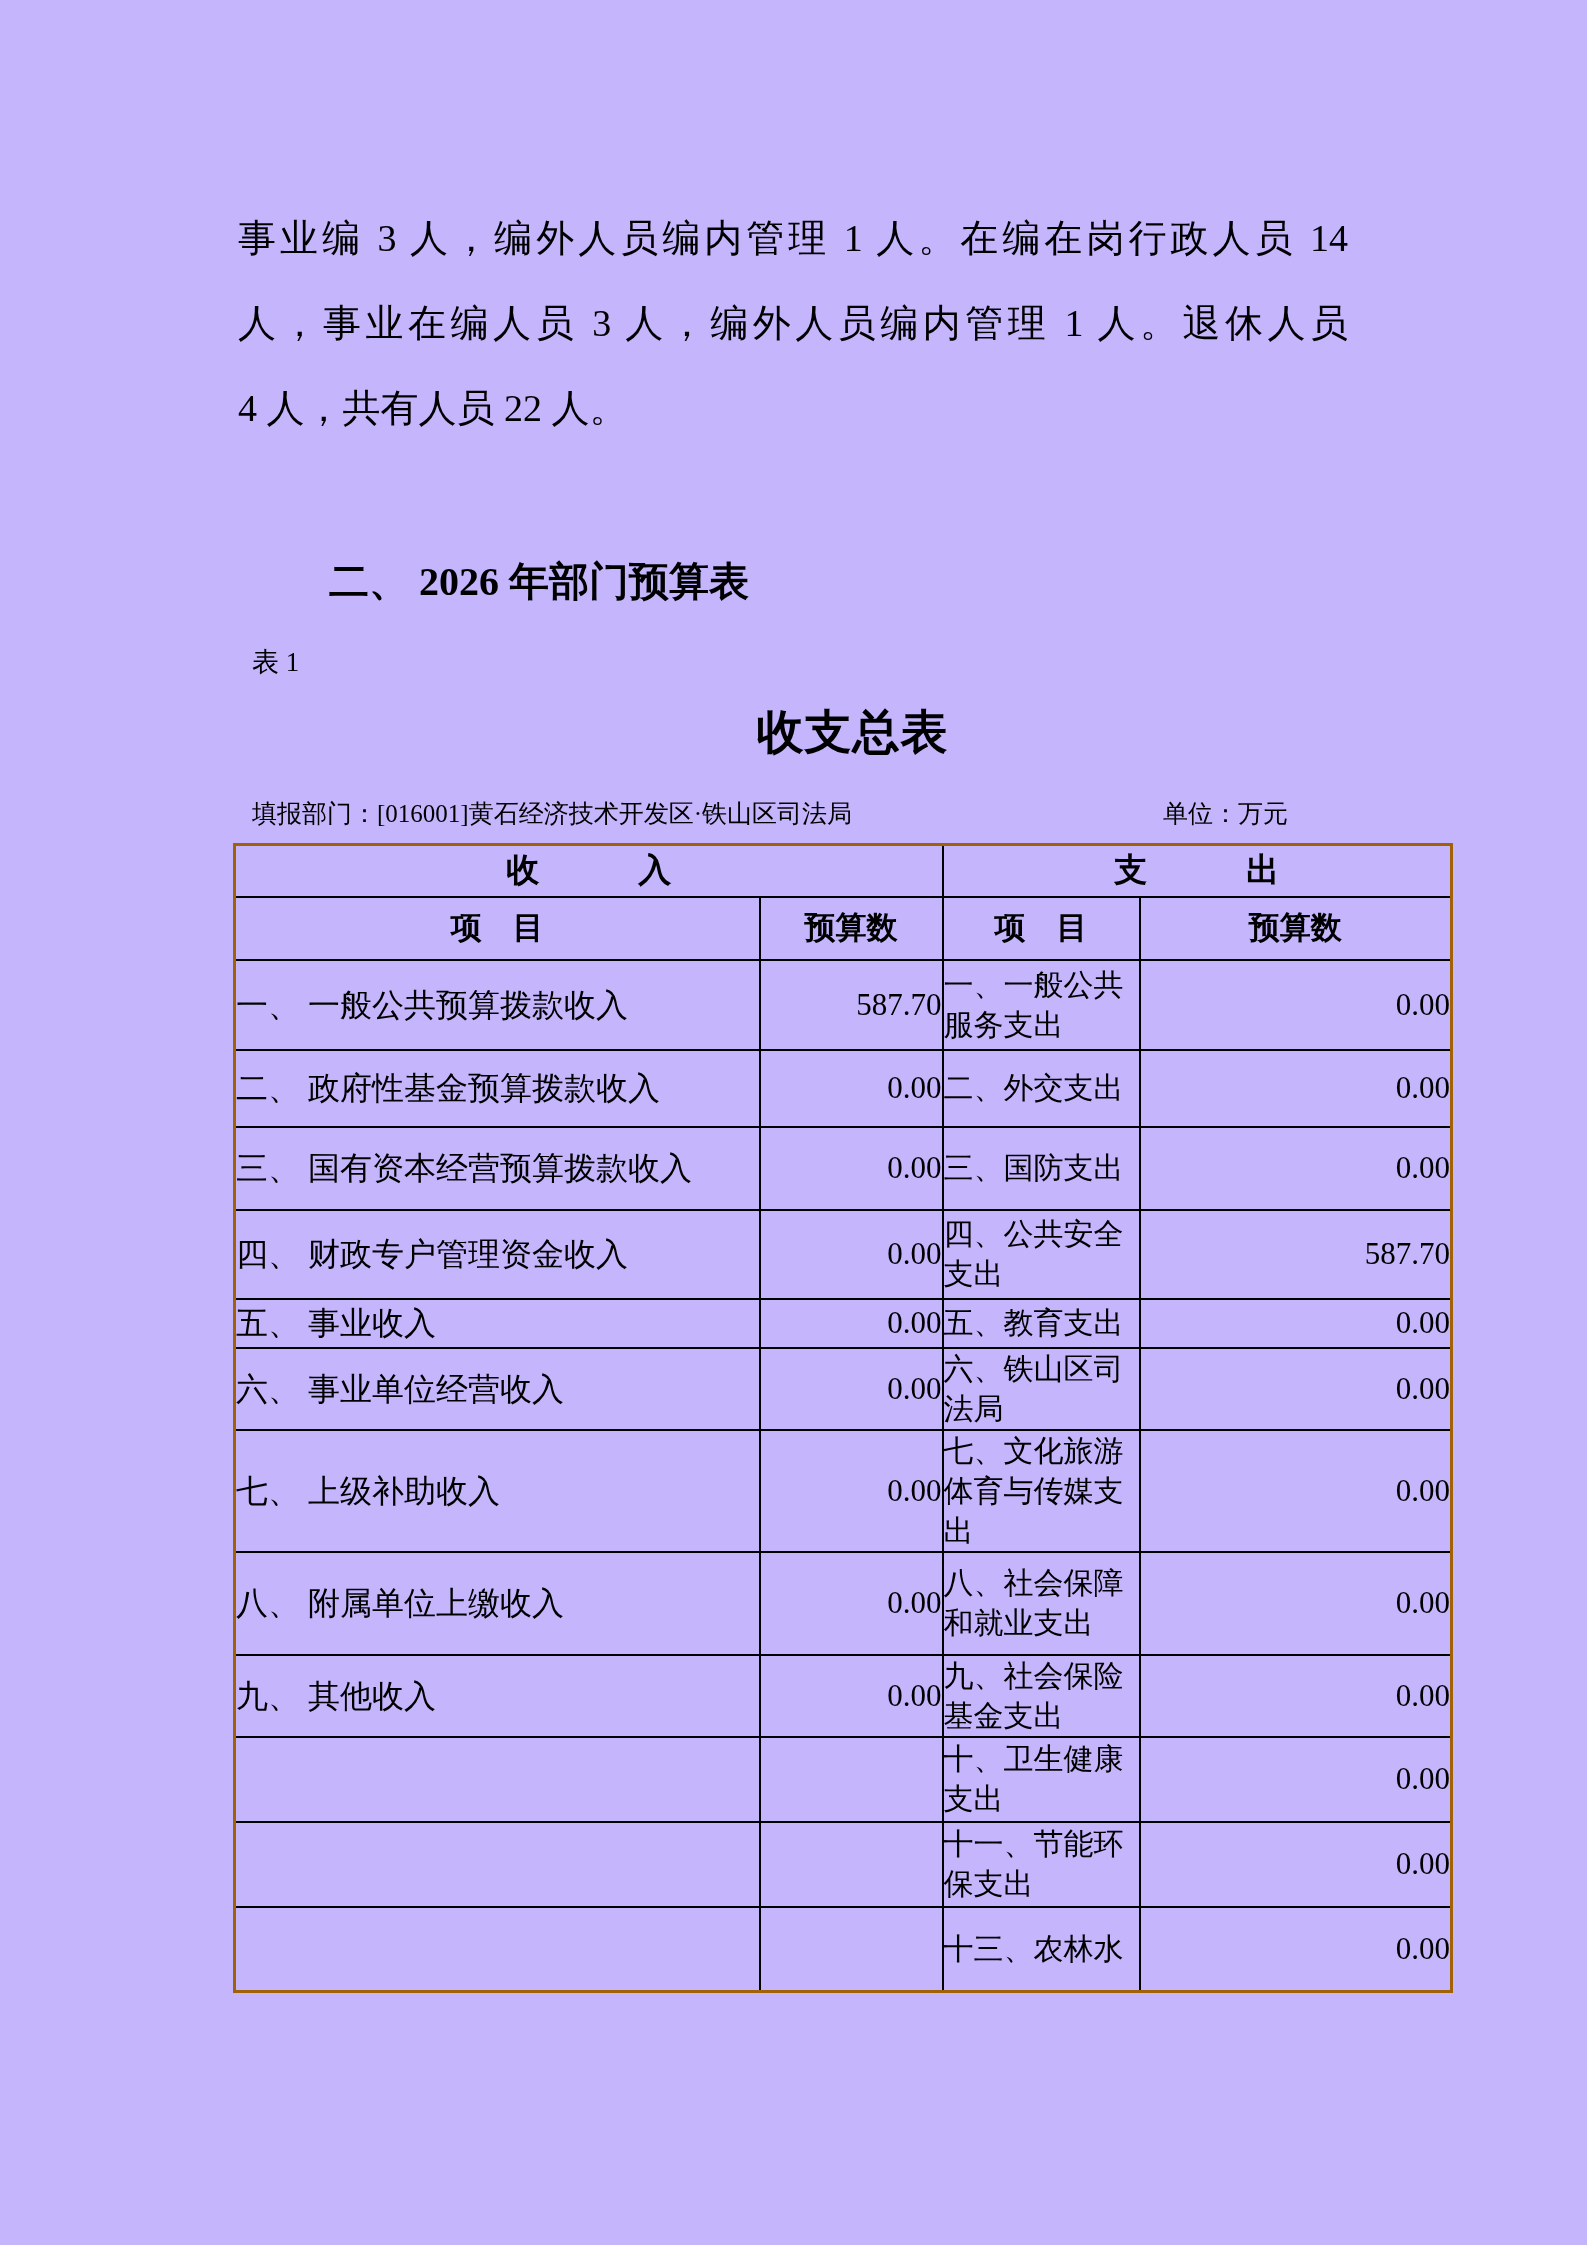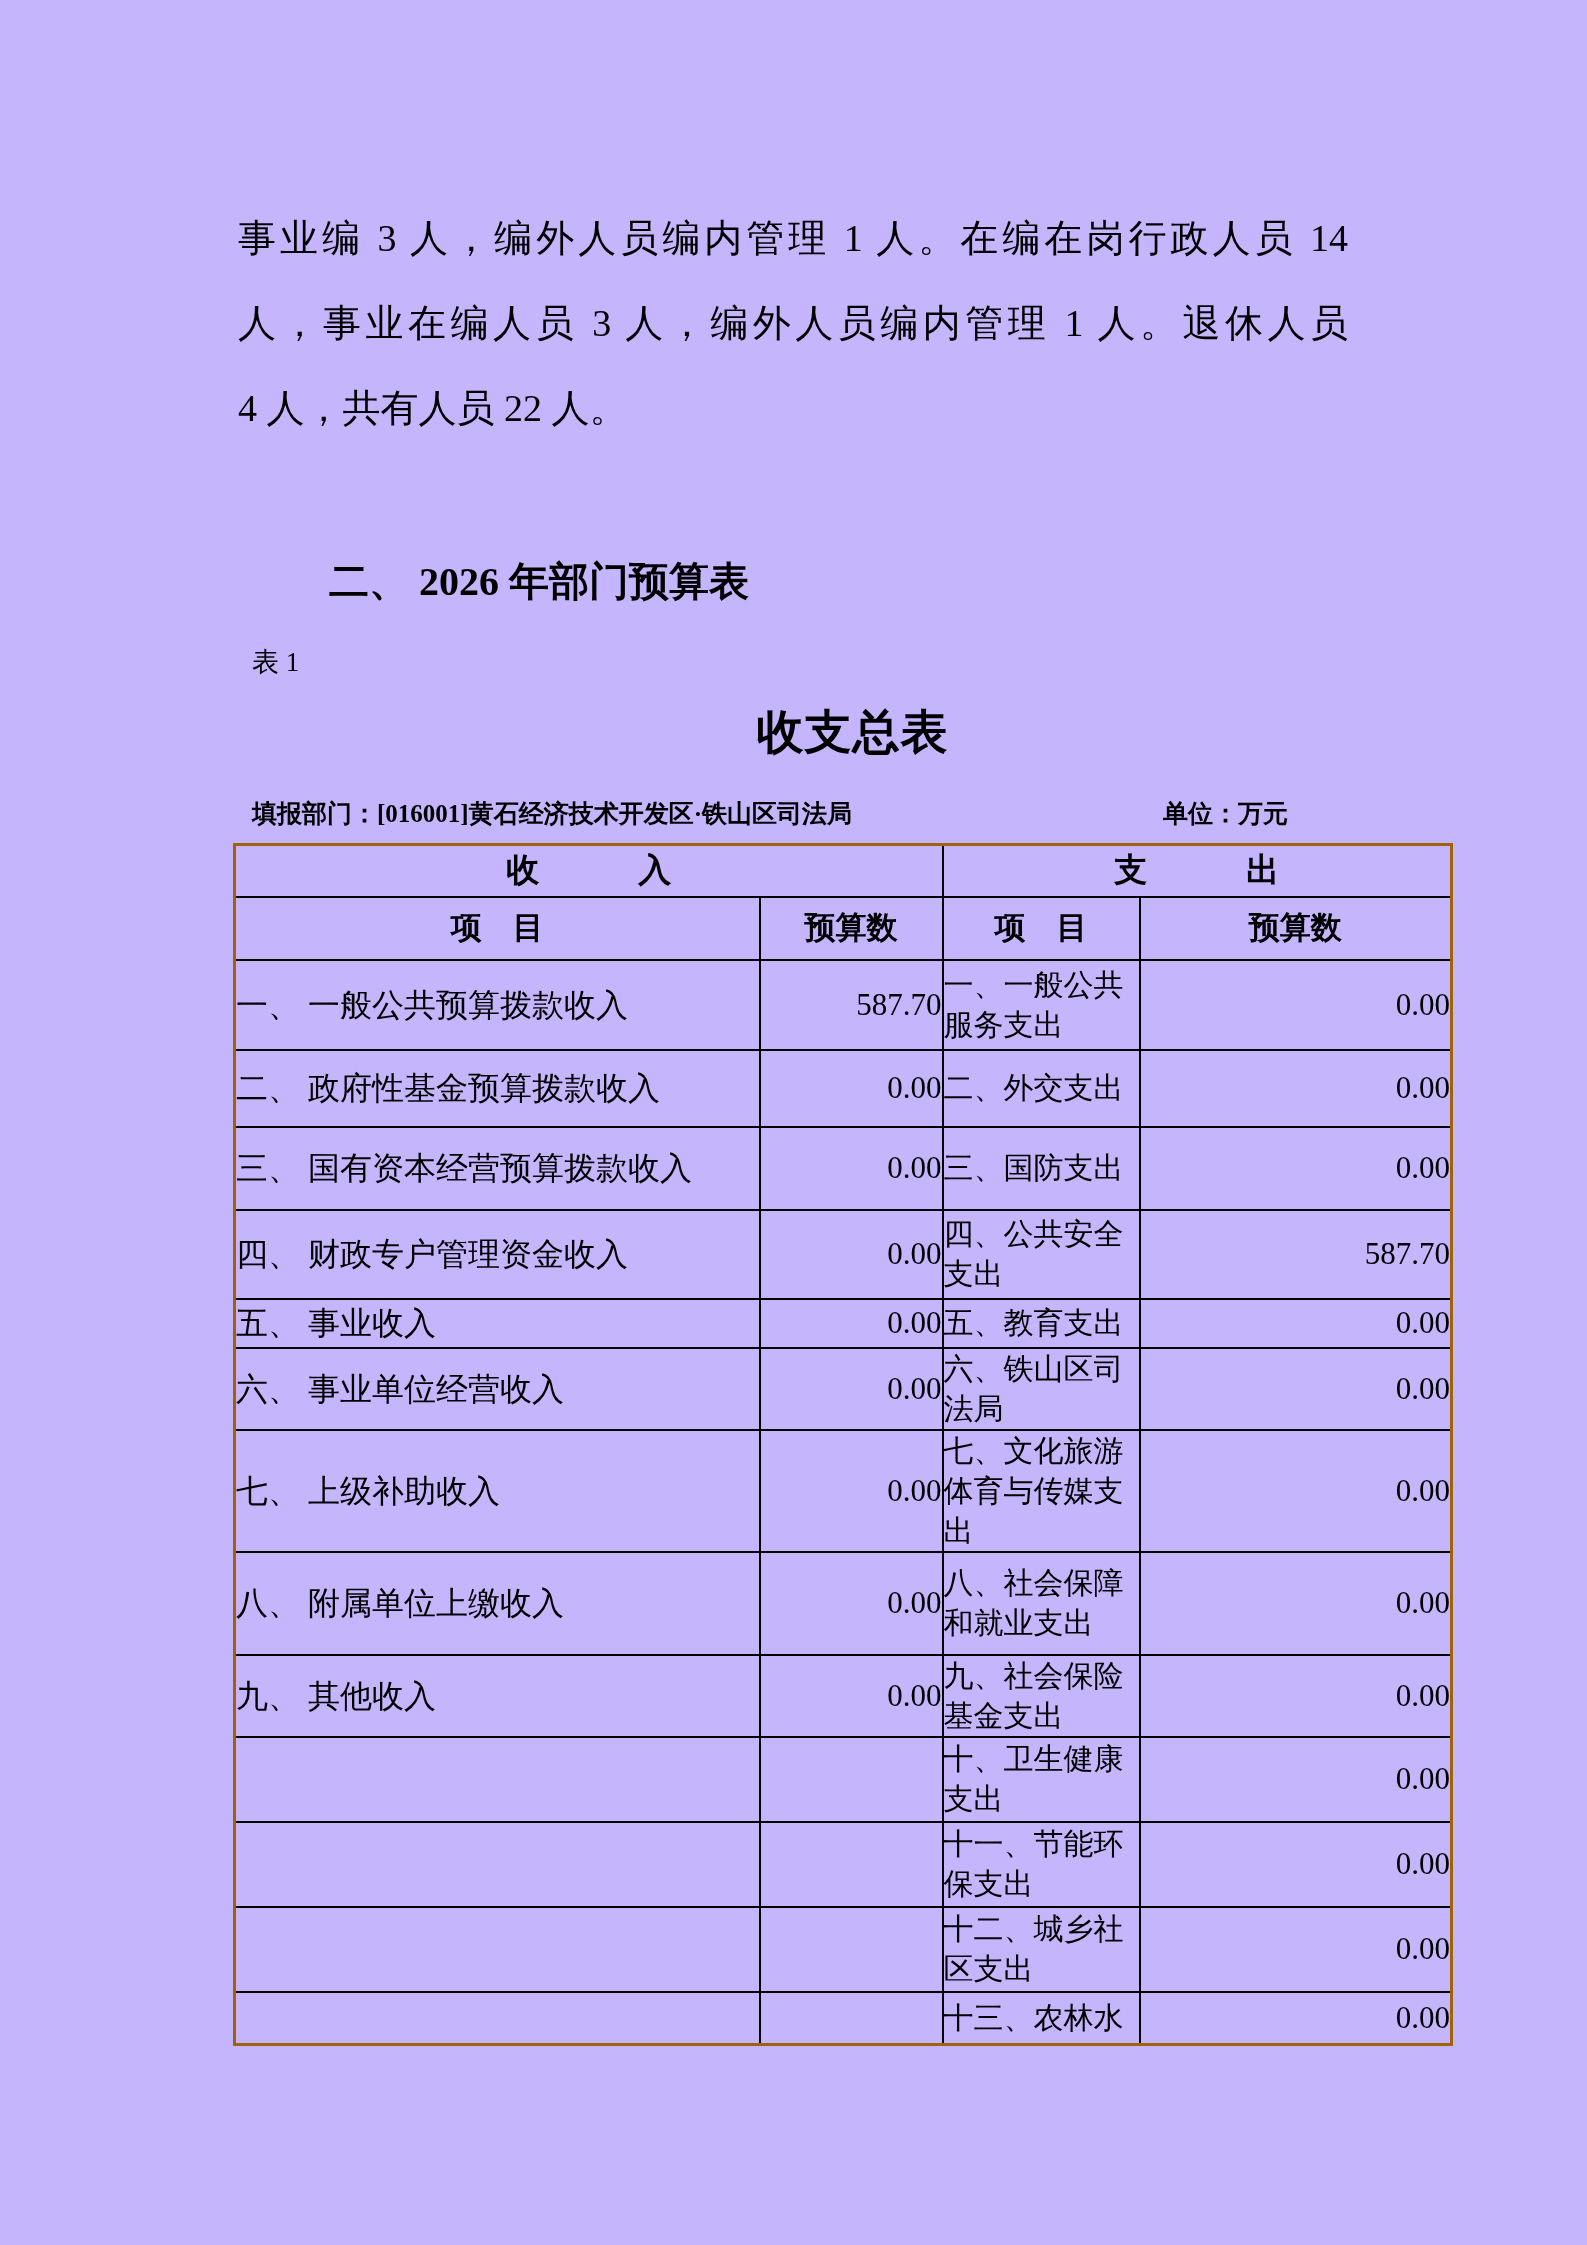--- a/index.html
+++ b/index.html
@@ -50,21 +50,20 @@
     line-height:58px;
     letter-spacing:1px;
   }
   
   .meta{
     position:absolute;
     left:252px; top:798px;
     width:1208px;
     font-size:25px;
     line-height:32px;
-    font-weight:bold;
   }
   .meta .unit{
     position:absolute;
     left:911px; top:0;
   }
 
   
   table.budget{
     position:absolute;
     left:233px; top:843px;
@@ -204,25 +203,19 @@
       </tr>
       <tr>
         <td class="item-income"></td>
         <td class="num"></td>
         <td class="item-expense">十一、节能环保支出</td>
         <td class="num">0.00</td>
       </tr>
       <tr>
         <td class="item-income"></td>
         <td class="num"></td>
-        <td class="item-expense">十二、城乡社区支出</td>
-        <td class="num">0.00</td>
-      </tr>
-      <tr>
-        <td class="item-income"></td>
-        <td class="num"></td>
         <td class="item-expense">十三、农林水</td>
         <td class="num">0.00</td>
       </tr>
     </tbody>
   </table>
 
 </div>
 
 </body></html>

